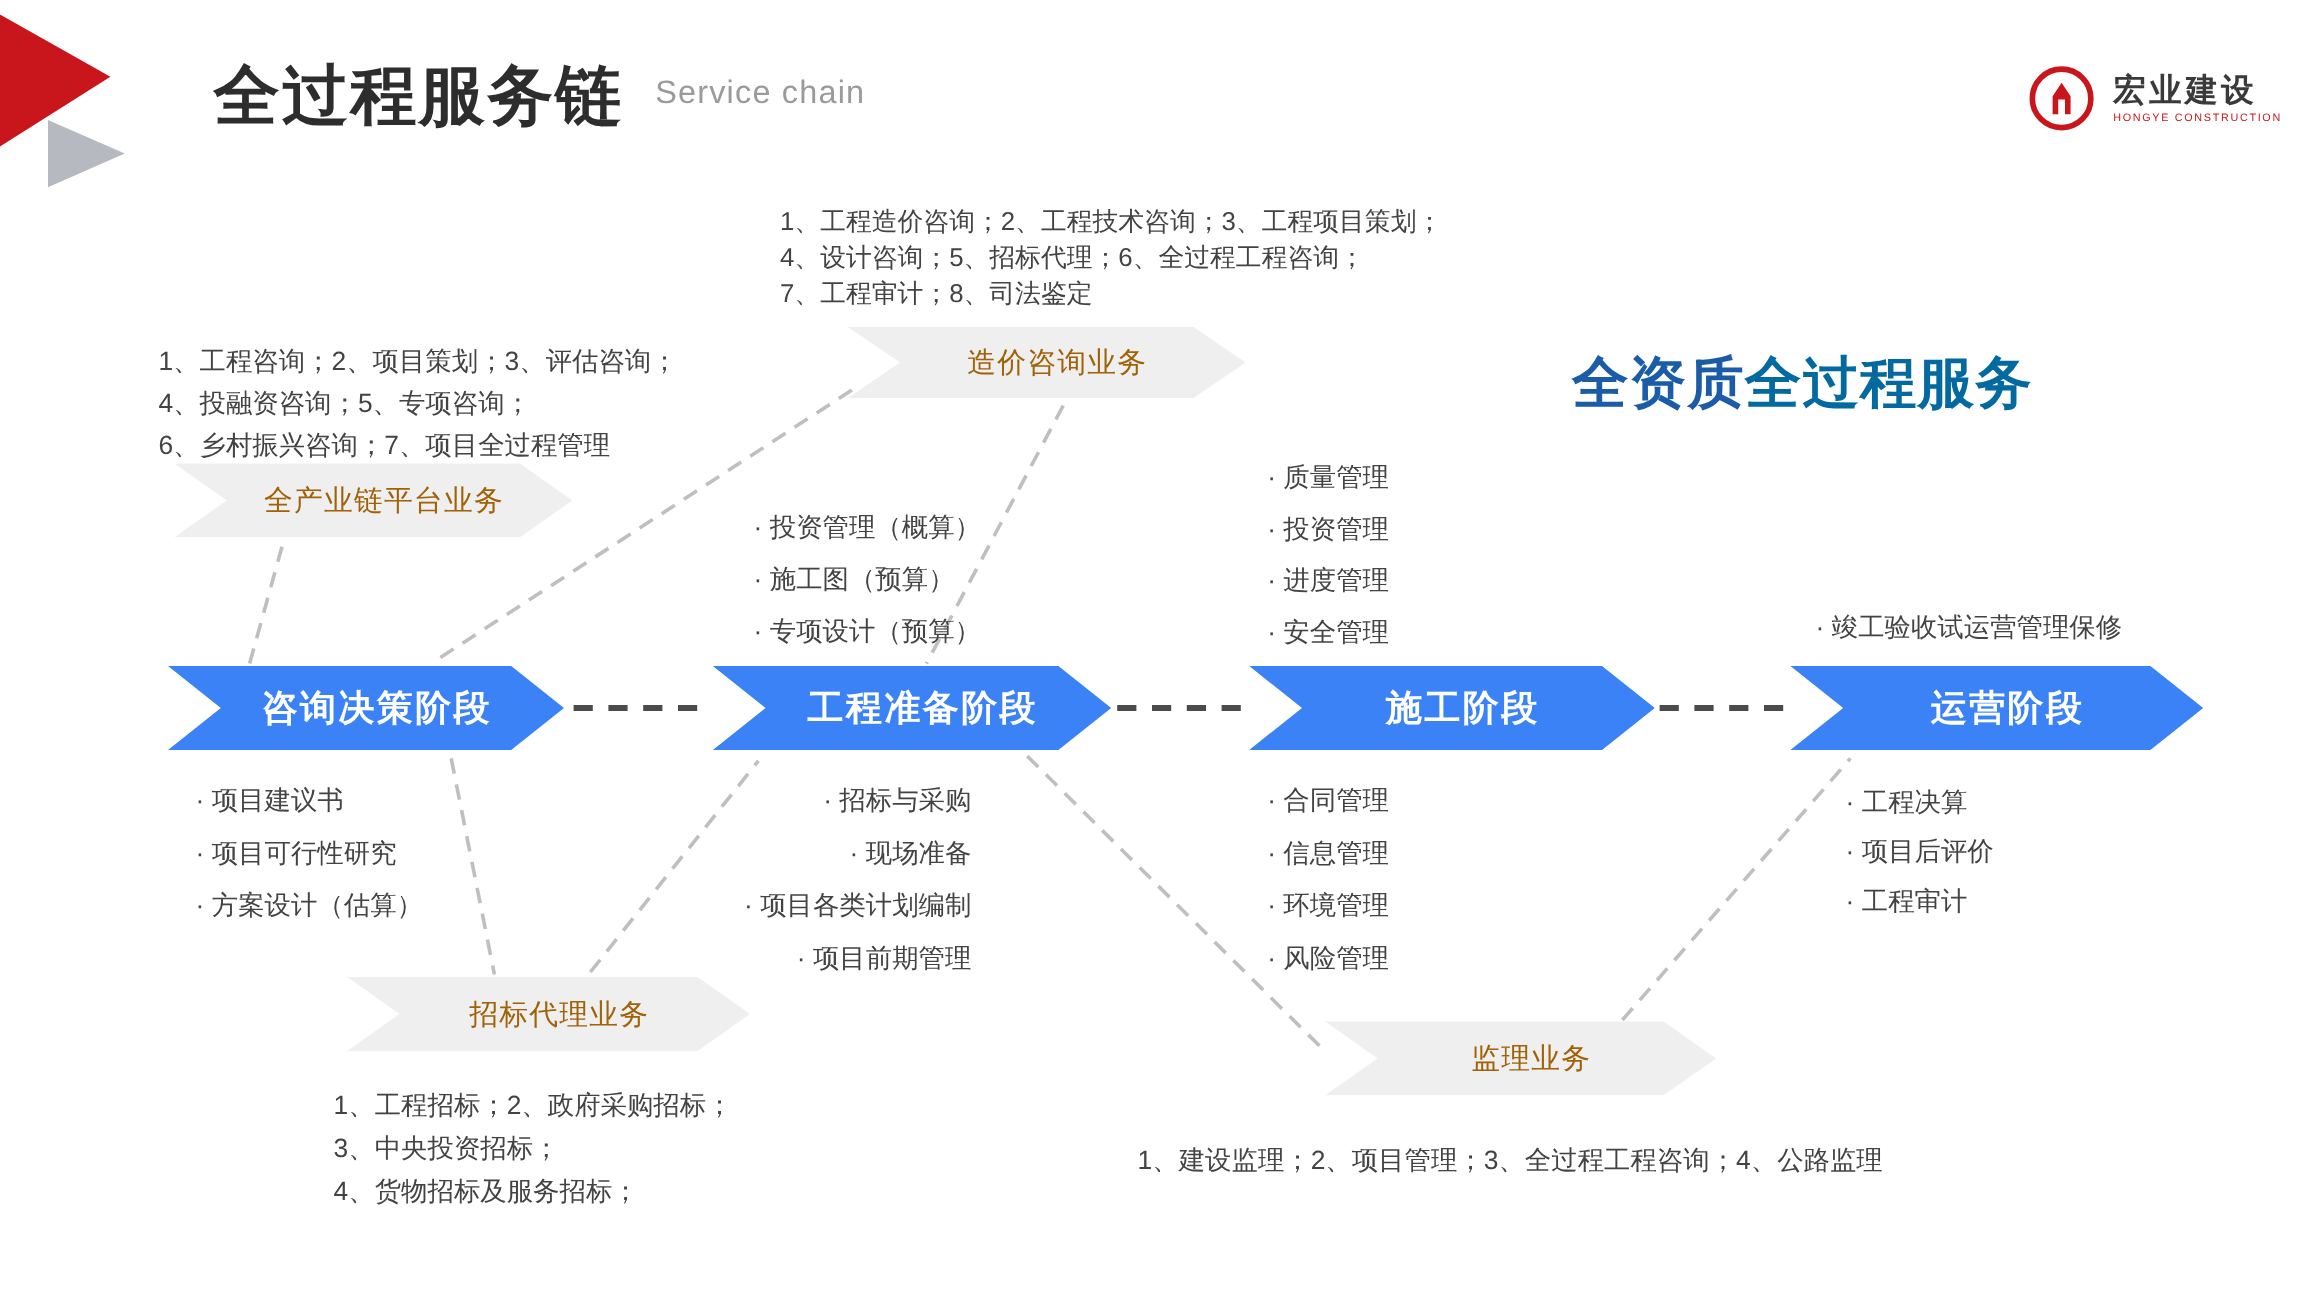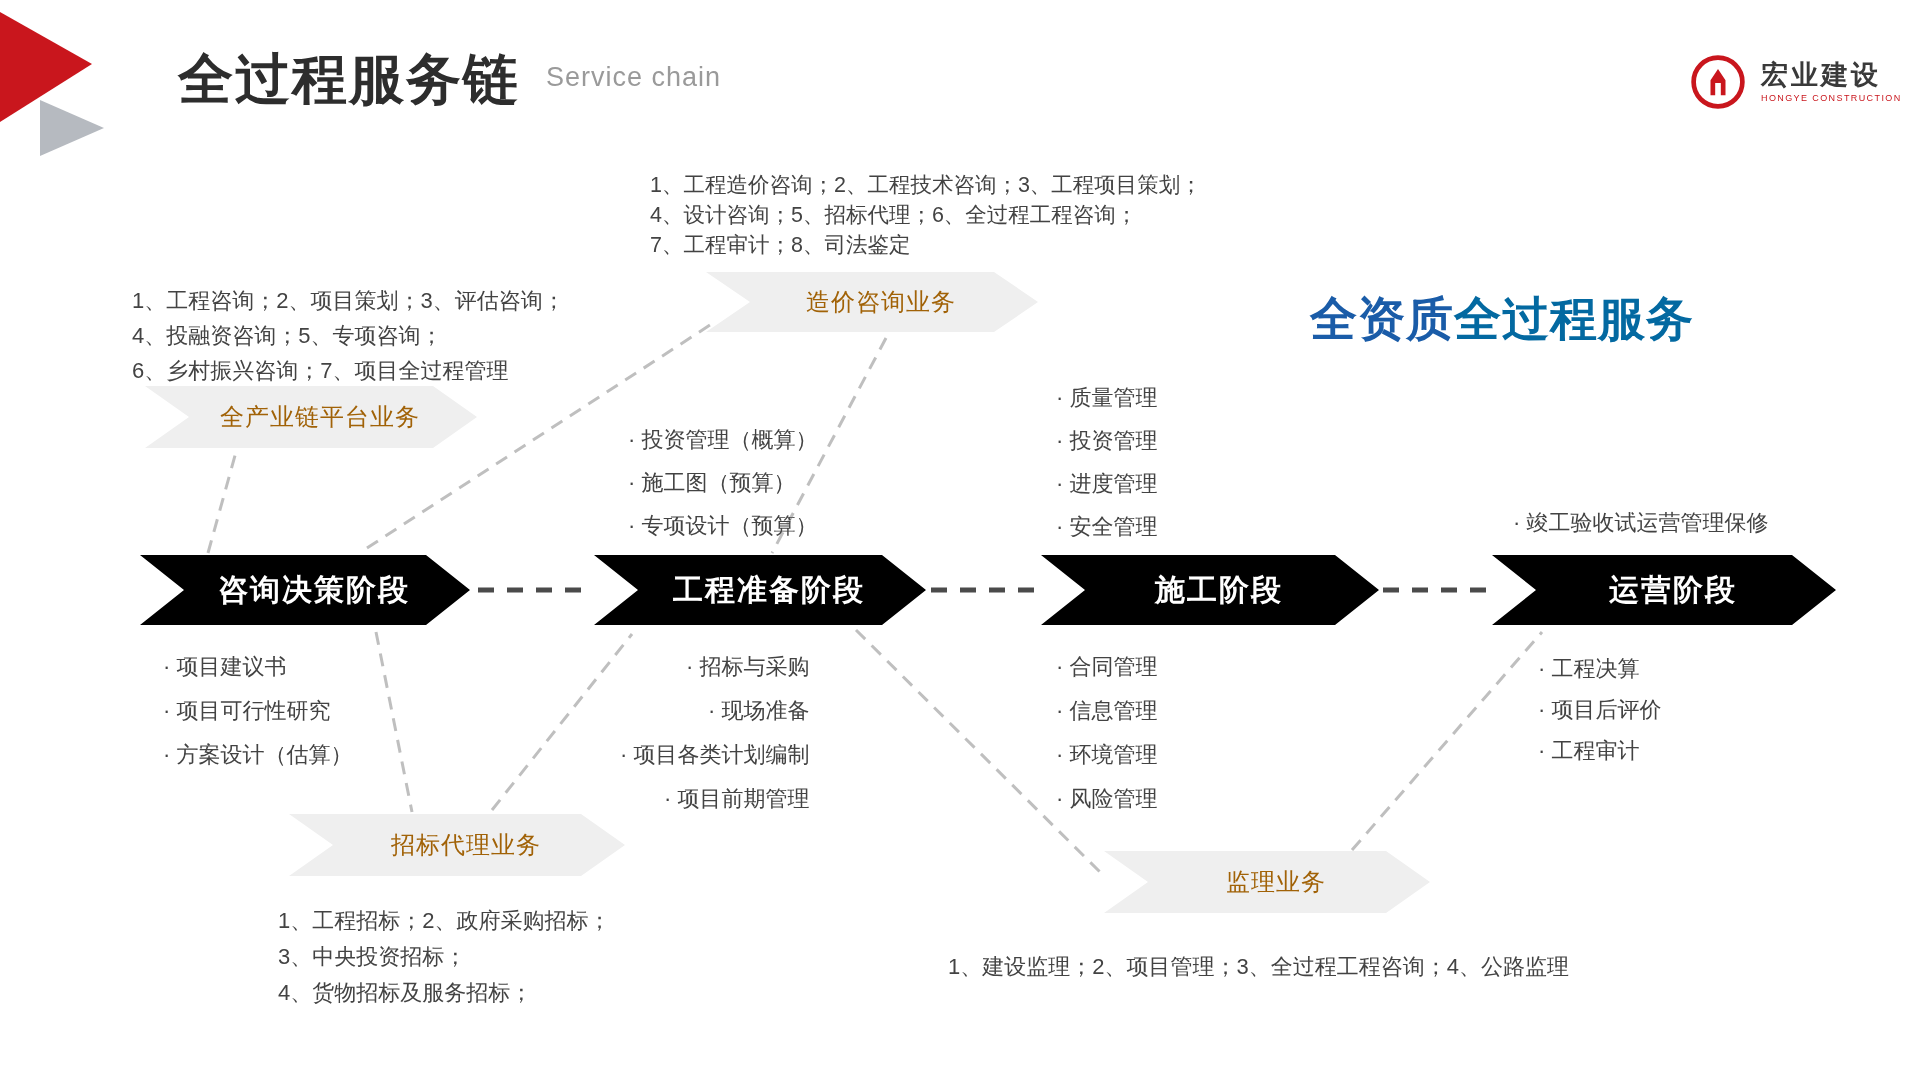--- a/index.html
+++ b/index.html
@@ -15,21 +15,21 @@
   
   .logo{position:absolute;left:1688px;top:52px;display:flex;align-items:center;}
   .logo-text{margin-left:13px;}
   .logo-name{font-size:27px;font-weight:bold;color:#3a3a3a;letter-spacing:3px;line-height:1.1;}
   .logo-sub{font-size:9px;color:#c9161d;letter-spacing:1.4px;margin-top:2px;}
   
   .chevron{
     position:absolute;display:flex;align-items:center;justify-content:center;
     clip-path:polygon(0 0, calc(100% - 44px) 0, 100% 50%, calc(100% - 44px) 100%, 0 100%, 44px 50%);
   }
-  .chevron.red{background:#000000;color:#ffffff;font-weight:bold;font-size:30px;letter-spacing:2px;height:70px;}
+  .chevron.red{background:#3b82f6;color:#ffffff;font-weight:bold;font-size:30px;letter-spacing:2px;height:70px;}
   .chevron.gray{background:#efefef;color:#a16207;font-size:24px;letter-spacing:1px;height:62px;}
   .chevron span{padding-left:18px;}
   
   .txt{position:absolute;font-size:22px;color:#434343;white-space:nowrap;}
   .txt .line{display:block;}
   
   .headline{position:absolute;left:1310px;top:288px;font-size:47px;font-weight:900;letter-spacing:1px;white-space:nowrap;}
   .headline .hl-blue{color:#1a5ca8;}
   .headline .hl-red{color:#0369a1;}
 </style>

